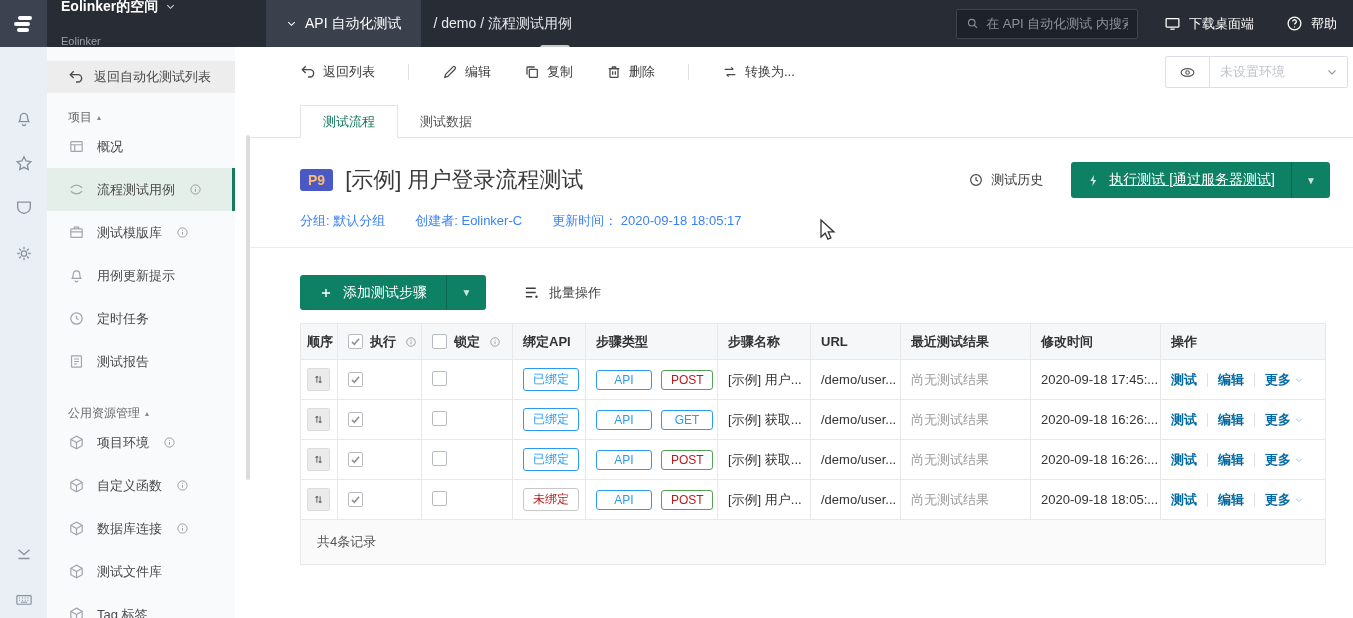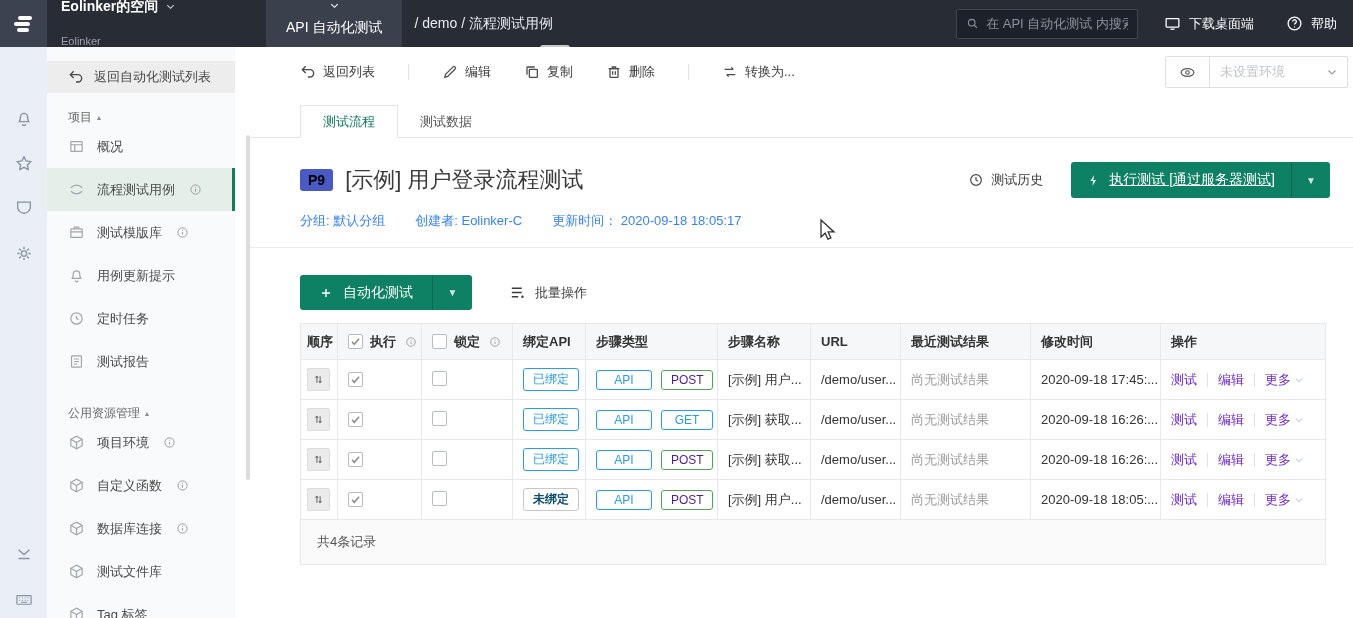--- a/index.html
+++ b/index.html
@@ -12,21 +12,21 @@
 
   
   .app-header { position:absolute; top:0; left:0; width:1353px; height:47px;
     background:#282c35; display:flex; align-items:center; color:#fff; }
   .logo-box { width:47px; height:47px; background:#3c4250; display:flex;
     align-items:center; justify-content:center; flex:0 0 47px; cursor:pointer; }
   .ws-block { margin-left:14px; width:205px; line-height:1.25; cursor:pointer; }
   .ws-name { font-size:14px; font-weight:bold; display:flex; align-items:center; gap:7px; }
   .ws-sub { font-size:11px; color:#9ba1ab; margin-top:20px; }
   .module-tab { height:47px; background:#3a404c; display:flex; align-items:center;
-    gap:8px; padding:0 20px; font-size:14px; cursor:pointer;flex-direction:column; }
+    gap:8px; padding:0 20px; font-size:14px; cursor:pointer; }
   .crumb { margin-left:12px; font-size:14px; color:#e9ebee; }
   .hdr-spacer { flex:1; }
   .hdr-search { width:182px; height:30px; background:#1d2129; border:1px solid #3f4450;
     border-radius:2px; display:flex; align-items:center; padding:0 9px; gap:7px; margin-right:26px; }
   .hdr-search input { background:transparent; border:none; outline:none; width:100%;
     font-size:13px; color:#cfd3da; font-family:inherit; }
   .hdr-search input::placeholder { color:#8b919c; }
   .hdr-item { display:flex; align-items:center; gap:8px; font-size:13px; cursor:pointer; }
   .hdr-download { margin-right:32px; }
   .hdr-help { margin-right:16px; }
@@ -70,21 +70,21 @@
   .env-ch { margin-right:9px; color:#999; display:flex; cursor:pointer; }
 
   .tabs { display:flex; padding-left:50px; border-bottom:1px solid #e4e4e4; height:34px;
     margin-top:7px; align-items:flex-end; }
   .tab { height:33px; padding:0 22px; display:flex; align-items:center; font-size:13px;
     color:#555; cursor:pointer; margin-bottom:-1px; }
   .tab.active { background:#fff; border:1px solid #e4e4e4; border-bottom:1px solid #fff;
     color:#157a5e; }
 
   .title-row { margin:24px 23px 0 50px; display:flex; align-items:center; }
-  .p9-badge { background:#4a59c4; color:#000000; font-size:14px; font-weight:bold;
+  .p9-badge { background:#4a59c4; color:#fdba74; font-size:14px; font-weight:bold;
     padding:3px 8px; border-radius:3px; margin-right:12px; }
   .case-title { font-size:22px; color:#3a3a3a; font-weight:500; }
   .title-right { margin-left:auto; display:flex; align-items:center; }
   .history-link { display:flex; align-items:center; gap:7px; font-size:13px; color:#3c3c3c; cursor:pointer; }
   .run-btn { margin-left:28px; height:36px; background:#0e8164; border-radius:3px;
     display:flex; align-items:center; color:#fff; cursor:pointer; }
   .run-main { display:flex; align-items:center; gap:9px; padding:0 16px; font-size:14px;text-decoration:underline; }
   .btn-sep { width:1px; height:36px; background:rgba(0,0,0,0.22); }
   .btn-arrow { width:38px; display:flex; align-items:center; justify-content:center;
     font-size:10px; color:#cfe6dd; }
@@ -112,28 +112,28 @@
   .th-flex { display:flex; align-items:center; gap:7px; }
   .cbx { width:15px; height:15px; border:1px solid #b8bcc2; border-radius:2px;
     background:#fff; display:inline-flex; align-items:center; justify-content:center;
     cursor:pointer; flex:0 0 15px; }
   .drag-handle { width:23px; height:23px; background:#ebebeb; border:1px solid #dcdcdc;
     border-radius:2px; display:flex; align-items:center; justify-content:center;
     color:#6d6d6d; cursor:grab; }
   .bdg { display:inline-block; padding:2px 9px; border:1px solid; border-radius:3px;
     font-size:12px; text-align:center; }
   .bdg.blue { color:#2b9af3; border-color:#2b9af3; }
-  .bdg.green { color:#4c1d95; border-color:#52a352; }
-  .bdg.gray { color:#0c4a6e; border-color:#c8c8c8;font-weight:bold; }
+  .bdg.green { color:#b91c1c; border-color:#52a352; }
+  .bdg.gray { color:#b91c1c; border-color:#c8c8c8; }
   .bdg.api { min-width:56px; }
   .bdg.method { min-width:52px; }
   .type-cell { display:flex; gap:9px; align-items:center; }
   .dim { color:#9b9b9b; }
   .ops-cell { display:flex; align-items:center; gap:10px; }
-  .op-link { color:#6d28d9; cursor:pointer; display:flex; align-items:center; gap:3px; }
+  .op-link { color:#0369a1; cursor:pointer; display:flex; align-items:center; gap:3px;font-weight:bold; }
   .op-sep { width:1px; height:14px; background:#e0e0e0; }
   tfoot td { background:#fafafa; color:#555; padding:13px 16px; height:44px; }
 
   .cursor-arrow { position:absolute; left:818px; top:218px; pointer-events:none; z-index:50; }
 </style>
 </head>
 <body>
 
 <div class="app-header">
   <div class="logo-box">
@@ -493,21 +493,21 @@
   </div>
 
   <div class="hr"></div>
 
   <div class="action-row">
     <div class="add-btn">
       <div class="add-main">
         <svg width="14" height="14" viewBox="0 0 24 24" fill="none" stroke="#fff" stroke-width="2.4">
             <path d="M12 5v14M5 12h14"></path>
           </svg>
-        <span>自动化测试</span>
+        <span>添加测试步骤</span>
       </div>
       <div class="add-arrow">▼</div>
     </div>
     <div class="batch-btn">
       <svg width="17" height="17" viewBox="0 0 24 24" fill="none" stroke="#3c3c3c" stroke-width="2">
           <path d="M4 6h14M4 12h14M4 18h9"></path>
           <circle cx="19" cy="18" r="1.7" fill="#3c3c3c" stroke="none"></circle>
         </svg>
       <span>批量操作</span>
     </div>

